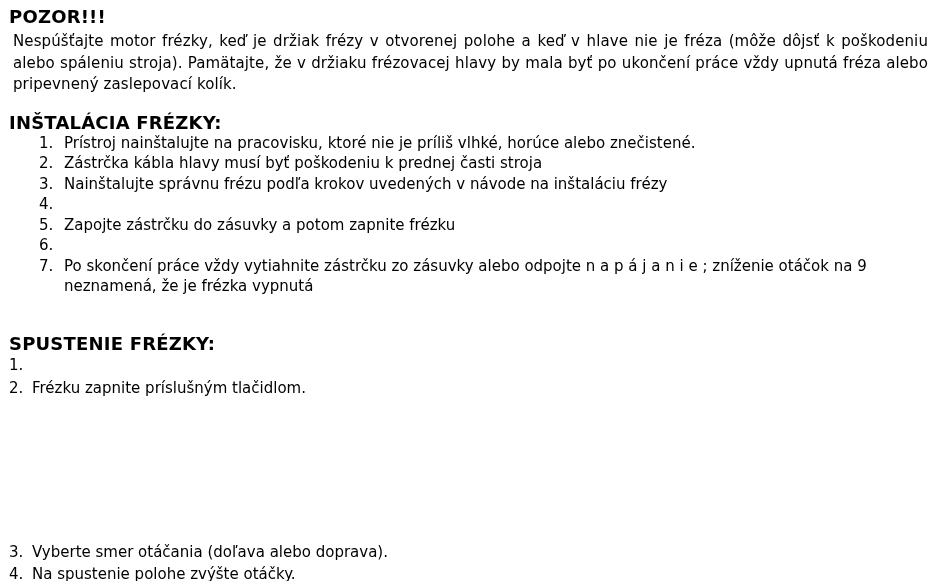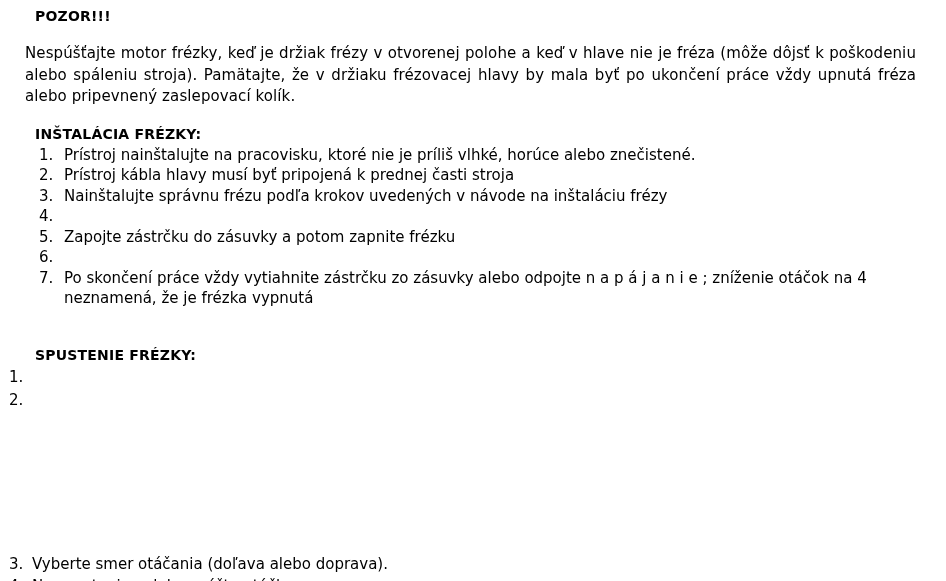--- a/index.html
+++ b/index.html
@@ -10,27 +10,26 @@
     box-sizing: border-box;
     background: #ffffff;
     color: #000000;
     font-family: "DejaVu Sans", "Liberation Sans", sans-serif;
     font-size: 15px;
     padding: 6px 14px 0 9px;
     overflow: hidden;
   }
   .heading {
     font-weight: bold;
-    font-size: 14px;
+    font-size: 18px;
     line-height: 21px;
     letter-spacing: 0.2px;
-    margin-left: 26px;
   }
   .warning-body {
-    margin: 16px;
+    margin: 4px;
     text-align: justify;
     line-height: 21.5px;
     letter-spacing: 0.1px;
   }
   .install-heading { margin-top: 16px; }
   .list {
     margin: 0;
     padding: 0;
     list-style: none;
   }
@@ -67,49 +66,50 @@
   <p class="warning-body">Nespúšťajte motor frézky, keď je držiak frézy v otvorenej polohe a keď v hlave nie je fréza (môže dôjsť k poškodeniu alebo spáleniu stroja). Pamätajte, že v držiaku frézovacej hlavy by mala byť po ukončení práce vždy upnutá fréza alebo pripevnený zaslepovací kolík.</p>
 
   <div class="heading install-heading">INŠTALÁCIA FRÉZKY:</div>
   <ul class="list">
     <li class="install-item">
       <span class="num">1.</span>
       <span class="text">Prístroj nainštalujte na pracovisku, ktoré nie je príliš vlhké, horúce alebo znečistené.</span>
     </li>
     <li class="install-item">
       <span class="num">2.</span>
-      <span class="text">Prístroj kábla hlavy musí byť pripojená k prednej časti stroja</span>
+      <span class="text">Zástrčka kábla hlavy musí byť poškodeniu k prednej časti stroja</span>
     </li>
     <li class="install-item">
       <span class="num">3.</span>
       <span class="text">Nainštalujte správnu frézu podľa krokov uvedených v návode na inštaláciu frézy</span>
     </li>
     <li class="install-item">
       <span class="num">4.</span>
     </li>
     <li class="install-item">
       <span class="num">5.</span>
       <span class="text">Zapojte zástrčku do zásuvky a potom zapnite frézku</span>
     </li>
     <li class="install-item">
       <span class="num">6.</span>
     </li>
     <li class="install-item">
       <span class="num">7.</span>
-      <span class="text">Po skončení práce vždy vytiahnite zástrčku zo zásuvky alebo odpojte n a p á j a n i e ; zníženie otáčok na 4 neznamená, že je frézka vypnutá</span>
+      <span class="text">Po skončení práce vždy vytiahnite zástrčku zo zásuvky alebo odpojte n a p á j a n i e ; zníženie otáčok na 9 neznamená, že je frézka vypnutá</span>
     </li>
   </ul>
 
   <div class="heading start-heading">SPUSTENIE FRÉZKY:</div>
   <ul class="list">
     <li class="start-item">
       <span class="num">1.</span>
     </li>
     <li class="start-item">
       <span class="num">2.</span>
+      <span class="text">Frézku zapnite príslušným tlačidlom.</span>
     </li>
   </ul>
 
   <ul class="list bottom-block">
     <li class="start-item">
       <span class="num">3.</span>
       <span class="text">Vyberte smer otáčania (doľava alebo doprava).</span>
     </li>
     <li class="start-item">
       <span class="num">4.</span>

